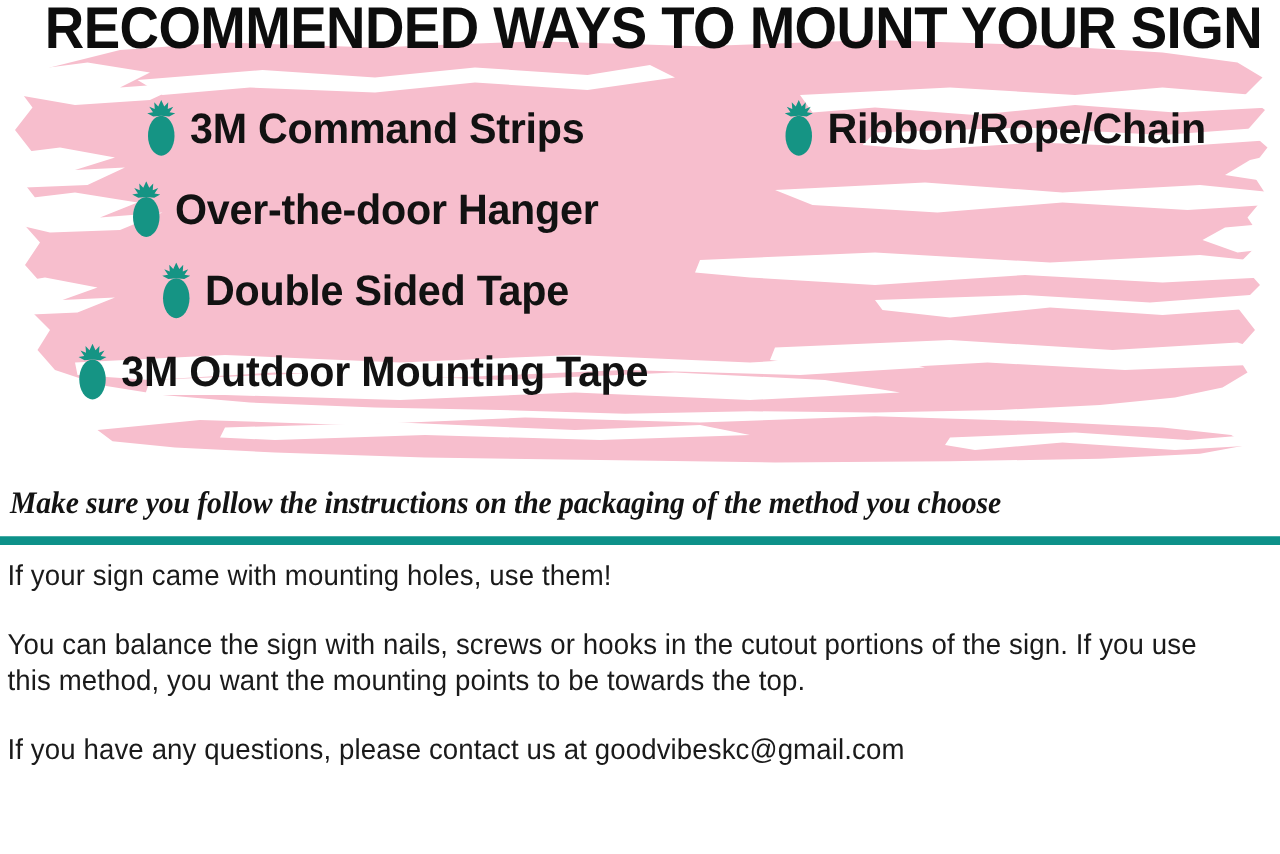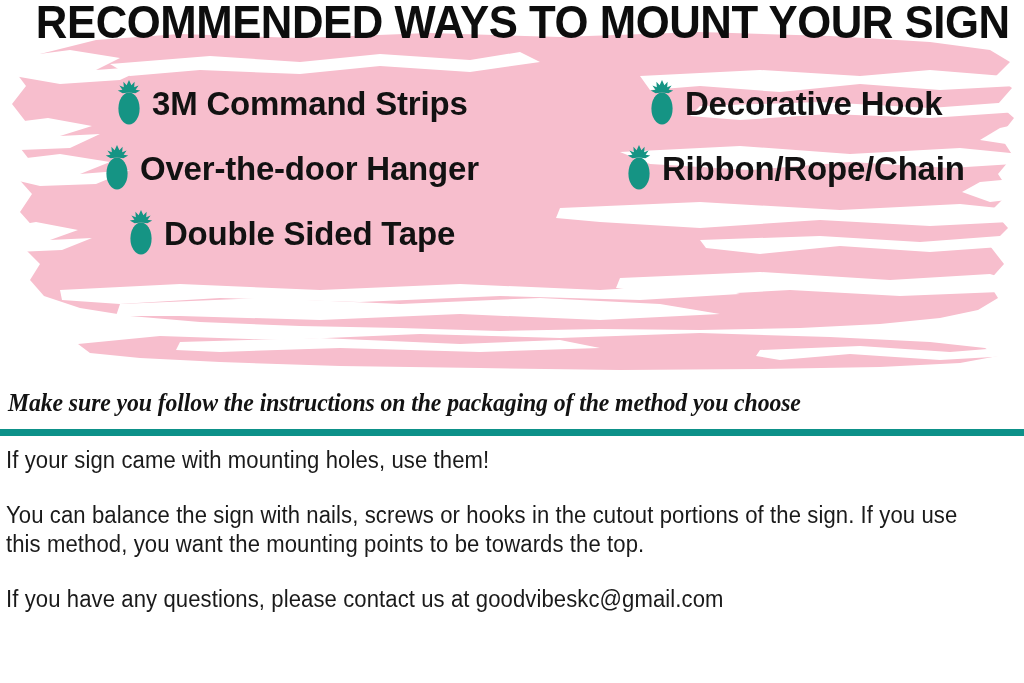--- a/index.html
+++ b/index.html
@@ -241,38 +241,38 @@
             <path d="M13,0 L15.4,5.2 L18.6,1.8 L18.2,7.2 L22.6,5.4 L19.6,9.8
                      L24.2,10.6 L19.4,13.2 L13,12.6 L6.6,13.2 L1.8,10.6
                      L6.4,9.8 L3.4,5.4 L7.8,7.2 L7.4,1.8 L10.6,5.2 Z"></path>
             <ellipse cx="13" cy="28.5" rx="10.6" ry="16"></ellipse>
           </g>
         </svg>
       </span>
       <span class="method-label">Double Sided Tape</span>
     </div>
 
+    <div class="method-row">
+      <span class="pineapple">
+        <svg viewBox="0 0 26 46" xmlns="http://www.w3.org/2000/svg">
+          <g fill="#159484">
+            <path d="M13,0 L15.4,5.2 L18.6,1.8 L18.2,7.2 L22.6,5.4 L19.6,9.8
+                     L24.2,10.6 L19.4,13.2 L13,12.6 L6.6,13.2 L1.8,10.6
+                     L6.4,9.8 L3.4,5.4 L7.8,7.2 L7.4,1.8 L10.6,5.2 Z"></path>
+            <ellipse cx="13" cy="28.5" rx="10.6" ry="16"></ellipse>
+          </g>
+        </svg>
+      </span>
+      <span class="method-label">3M Outdoor Mounting Tape</span>
+    </div>
 
   </div>
 
   <div class="col col-right">
 
-    <div class="method-row">
-      <span class="pineapple">
-        <svg viewBox="0 0 26 46" xmlns="http://www.w3.org/2000/svg">
-          <g fill="#159484">
-            <path d="M13,0 L15.4,5.2 L18.6,1.8 L18.2,7.2 L22.6,5.4 L19.6,9.8
-                     L24.2,10.6 L19.4,13.2 L13,12.6 L6.6,13.2 L1.8,10.6
-                     L6.4,9.8 L3.4,5.4 L7.8,7.2 L7.4,1.8 L10.6,5.2 Z"></path>
-            <ellipse cx="13" cy="28.5" rx="10.6" ry="16"></ellipse>
-          </g>
-        </svg>
-      </span>
-      <span class="method-label">Decorative Hook</span>
-    </div>
 
 
 
     <div class="method-row">
       <span class="pineapple">
         <svg viewBox="0 0 26 46" xmlns="http://www.w3.org/2000/svg">
           <g fill="#159484">
             <path d="M13,0 L15.4,5.2 L18.6,1.8 L18.2,7.2 L22.6,5.4 L19.6,9.8
                      L24.2,10.6 L19.4,13.2 L13,12.6 L6.6,13.2 L1.8,10.6
                      L6.4,9.8 L3.4,5.4 L7.8,7.2 L7.4,1.8 L10.6,5.2 Z"></path>

